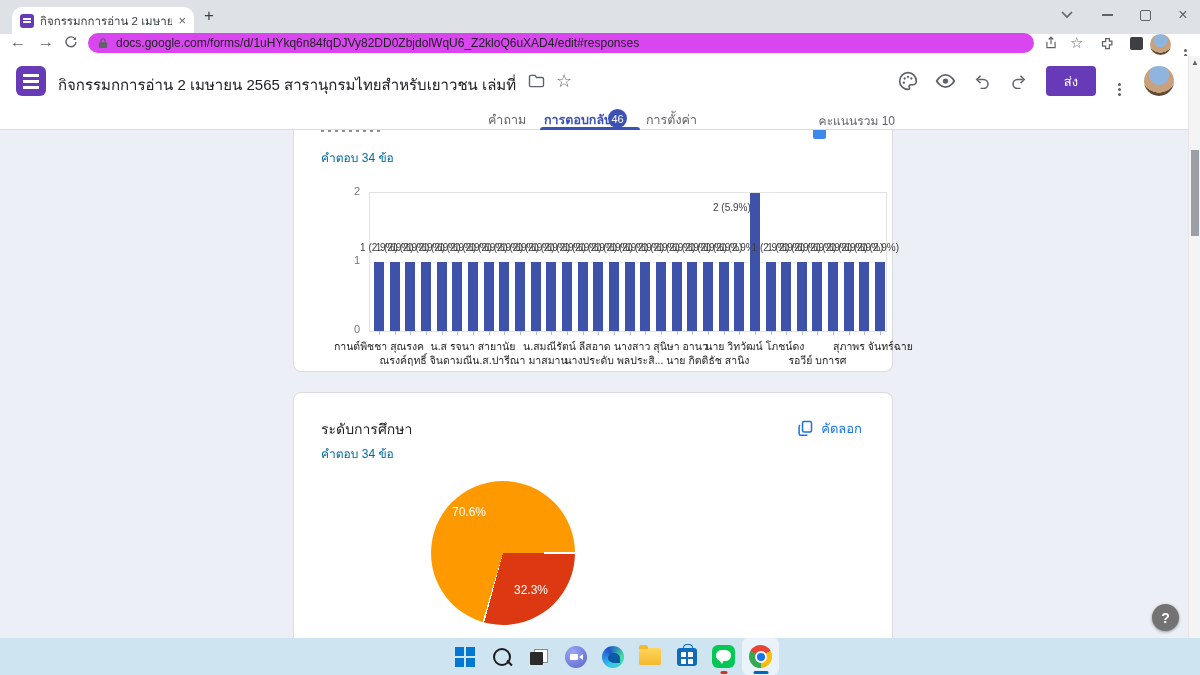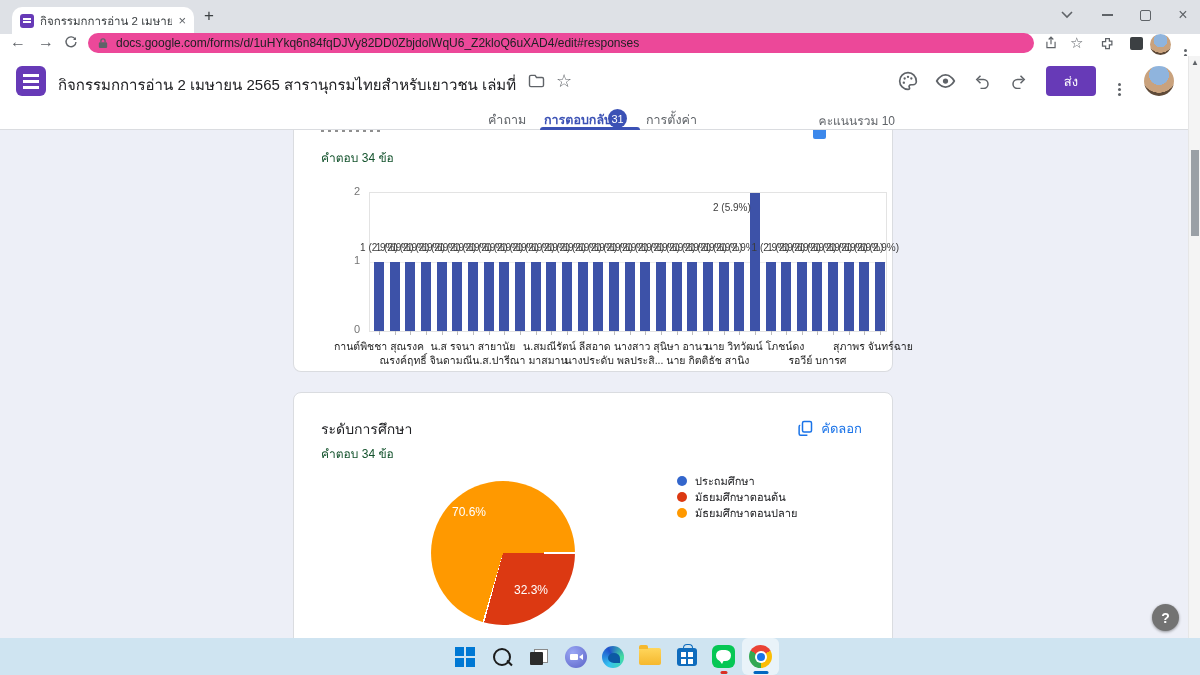--- a/index.html
+++ b/index.html
@@ -10,21 +10,21 @@
   .titlebar{position:absolute;left:0;top:0;width:1200px;height:34px;background:#dee1e6;}
   .btab{position:absolute;left:12px;top:7px;width:182px;height:27px;background:#fff;border-radius:10px 10px 0 0;display:flex;align-items:center;padding:0 8px;box-sizing:border-box;}
   .btab-title{flex:1;font-size:11.5px;color:#3c4043;white-space:nowrap;overflow:hidden;margin:0 6px;}
   .favicon{width:14px;height:14px;border-radius:3px;background:#673ab7;position:relative;flex:none;}
   .favicon:before{content:"";position:absolute;left:3px;top:4px;width:8px;height:2px;background:#fff;box-shadow:0 3px 0 #fff;}
   .tclose{font-size:13px;color:#5f6368;line-height:1;cursor:default;}
   .newtab{position:absolute;left:204px;top:6px;font-size:17px;color:#3c4043;}
   .winctl{position:absolute;top:0;height:30px;display:flex;align-items:center;justify-content:center;width:34px;color:#5f6368;}
   .toolbar{position:absolute;left:0;top:34px;width:1200px;height:22px;background:#ffffff;border-bottom:1px solid #dadce0;}
   .navic{position:absolute;top:31px;font-size:16px;color:#5f6368;line-height:22px;}
-  .omnibox{position:absolute;left:88px;top:33px;width:946px;height:20px;border-radius:10px;background:#ec4899;display:flex;align-items:center;padding:0 10px;box-sizing:border-box;}
+  .omnibox{position:absolute;left:88px;top:33px;width:946px;height:20px;border-radius:10px;background:#d946ef;display:flex;align-items:center;padding:0 10px;box-sizing:border-box;}
   .url{font-size:12px;color:#202124;white-space:nowrap;overflow:hidden;margin-left:8px;}
   .sq-ext{position:absolute;left:1130px;top:37px;width:13px;height:13px;background:#3c4043;border-radius:2px;}
   .avatar{border-radius:50%;background:radial-gradient(circle at 50% 30%,#8fb4dd 0 38%,#c9a27d 39% 68%,#5f4a38 69%);}
   .kebab{display:inline-block;width:3px;height:3px;background:#5f6368;border-radius:50%;box-shadow:0 5px 0 #5f6368,0 10px 0 #5f6368;}
   
   .formheader{position:absolute;left:0;top:56px;width:1200px;height:74px;background:#fff;}
   .formlogo{position:absolute;left:16px;top:66px;width:30px;height:30px;border-radius:6px;background:#673ab7;}
   .formlogo:before{content:"";position:absolute;left:7px;top:8px;width:16px;height:3px;background:#fff;box-shadow:0 6px 0 #fff,0 12px 0 #fff;}
   .formtitle{position:absolute;left:58px;top:73px;max-width:462px;font-size:15px;color:#202124;white-space:nowrap;overflow:hidden;}
   .hicon{position:absolute;top:69px;width:24px;height:24px;display:flex;align-items:center;justify-content:center;color:#5f6368;}
@@ -33,21 +33,21 @@
   .tabbar{position:absolute;left:0;top:108px;width:1200px;height:22px;background:#fff;border-bottom:1px solid #dadce0;box-sizing:border-box;}
   .ftab{position:absolute;top:2px;font-size:12.5px;color:#5f6368;}
   .ftab.active{color:#3b51b5;font-weight:bold;}
   .badge{position:absolute;left:608px;top:0;width:19px;height:19px;border-radius:50%;background:#3b51b5;color:#fff;font-size:11px;display:flex;align-items:center;justify-content:center;}
   .tabline{position:absolute;left:540px;top:19px;width:100px;height:3px;background:#3b51b5;border-radius:3px 3px 0 0;}
   .score{position:absolute;left:790px;top:3px;width:105px;text-align:right;font-size:12px;color:#5f6368;}
   
   .card{position:absolute;left:293px;width:600px;background:#fff;border:1px solid #dadce0;box-sizing:border-box;}
   #card1{top:130px;height:242px;border-top:none;border-radius:0 0 8px 8px;}
   #card2{top:392px;height:255px;border-radius:8px;}
-  .answers{position:absolute;left:27px;font-size:12px;color:#14532d;}
+  .answers{position:absolute;left:27px;font-size:12px;color:#0369a1;}
   .cardtitle{position:absolute;left:27px;top:25px;font-size:14px;color:#202124;}
   .copybtn{position:absolute;right:30px;top:25px;display:flex;align-items:center;gap:8px;color:#1a73e8;font-size:13px;}
   .clipped-strokes{position:absolute;left:27px;top:0;width:60px;height:5px;overflow:hidden;opacity:.75;}
   .clipped-strokes:before{content:"";position:absolute;left:0;top:0;width:100%;height:2px;background:repeating-linear-gradient(90deg,#6a6a6a 0 3px,transparent 3px 7px);}
   .partial-copy{position:absolute;left:519px;top:0;width:13px;height:9px;background:#1a73e8;border-radius:0 0 2px 2px;opacity:.85;}
   
   #bar-plot{position:absolute;left:75px;top:62px;width:516px;height:138px;background:#fff;border:1px solid #e3e3e3;box-sizing:content-box;}
   .gridline{position:absolute;left:0;top:69px;width:516px;height:1px;background:#ededed;}
   .bar{position:absolute;bottom:0;}
   .bar-label{position:absolute;font-size:10px;color:#3c3c3c;white-space:nowrap;}
@@ -191,21 +191,21 @@
         <path d="M14 3l5 5-5 5" fill="none" stroke="#5f6368" stroke-width="2"></path>
       </svg>
   </div>
   <button class="sendbtn">ส่ง</button>
   <div class="abs" style="left:1118px;top:72px;"><span class="kebab"></span></div>
   <div class="avatar abs" style="left:1144px;top:66px;width:30px;height:30px;"></div>
 
   <div class="tabbar"></div>
   <div class="ftab" style="left:488px;top:110px;">คำถาม</div>
   <div class="ftab active" style="left:544px;top:110px;">การตอบกลับ</div>
-  <div class="badge" style="top:109px;">31</div>
+  <div class="badge" style="top:109px;">46</div>
   <div class="ftab" style="left:646px;top:110px;">การตั้งค่า</div>
   <div class="tabline" style="top:127px;"></div>
   <div class="score" style="top:111px;">คะแนนรวม 10</div>
 
   <div class="card" id="card1">
     <div class="clipped-strokes"></div>
     <div class="partial-copy"></div>
     <div class="answers" style="top:18px;">คำตอบ 34 ข้อ</div>
     <div class="ylab" style="left:36px;top:55px;">2</div>
     <div class="ylab" style="left:36px;top:124px;">1</div>
@@ -331,34 +331,20 @@
       <svg width="15" height="17" viewBox="0 0 20 22">
           <rect x="6" y="1.5" width="12" height="14" rx="2" fill="none" stroke="#1a73e8" stroke-width="2"></rect>
           <path d="M3 6.5H3a2 2 0 0 0-1.5 2V18a2 2 0 0 0 2 2h9" fill="none" stroke="#1a73e8" stroke-width="2"></path>
         </svg>
       <span>คัดลอก</span>
     </div>
     <div class="answers" style="top:51px;">คำตอบ 34 ข้อ</div>
     <div id="pie-chart" style="background: conic-gradient(rgb(255, 153, 0) 0deg, rgb(255, 153, 0) 89.3deg, rgb(255, 255, 255) 89.3deg, rgb(255, 255, 255) 90.7deg, rgb(220, 57, 18) 90.7deg, rgb(220, 57, 18) 195.14deg, rgb(255, 255, 255) 195.14deg, rgb(255, 255, 255) 196.54deg, rgb(255, 153, 0) 196.54deg, rgb(255, 153, 0) 360deg);"></div>
     <div class="pielab" style="left:148px;top:112px;">70.6%</div>
     <div class="pielab" style="left:210px;top:190px;">32.3%</div>
-    <div id="pie-legend">
-        <div class="lrow">
-          <span class="ldot" style="background: rgb(51, 102, 204);"></span>
-          <span class="ltext">ประถมศึกษา</span>
-        </div>
-        <div class="lrow">
-          <span class="ldot" style="background: rgb(220, 57, 18);"></span>
-          <span class="ltext">มัธยมศึกษาตอนต้น</span>
-        </div>
-        <div class="lrow">
-          <span class="ldot" style="background: rgb(255, 153, 0);"></span>
-          <span class="ltext">มัธยมศึกษาตอนปลาย</span>
-        </div>
-      </div>
   </div>
 
   <div class="helpbtn">?</div>
 
   <div class="scrollbar">
     <div class="sb-arrow">▲</div>
     <div class="sb-thumb"></div>
   </div>
 
   <div class="taskbar">

